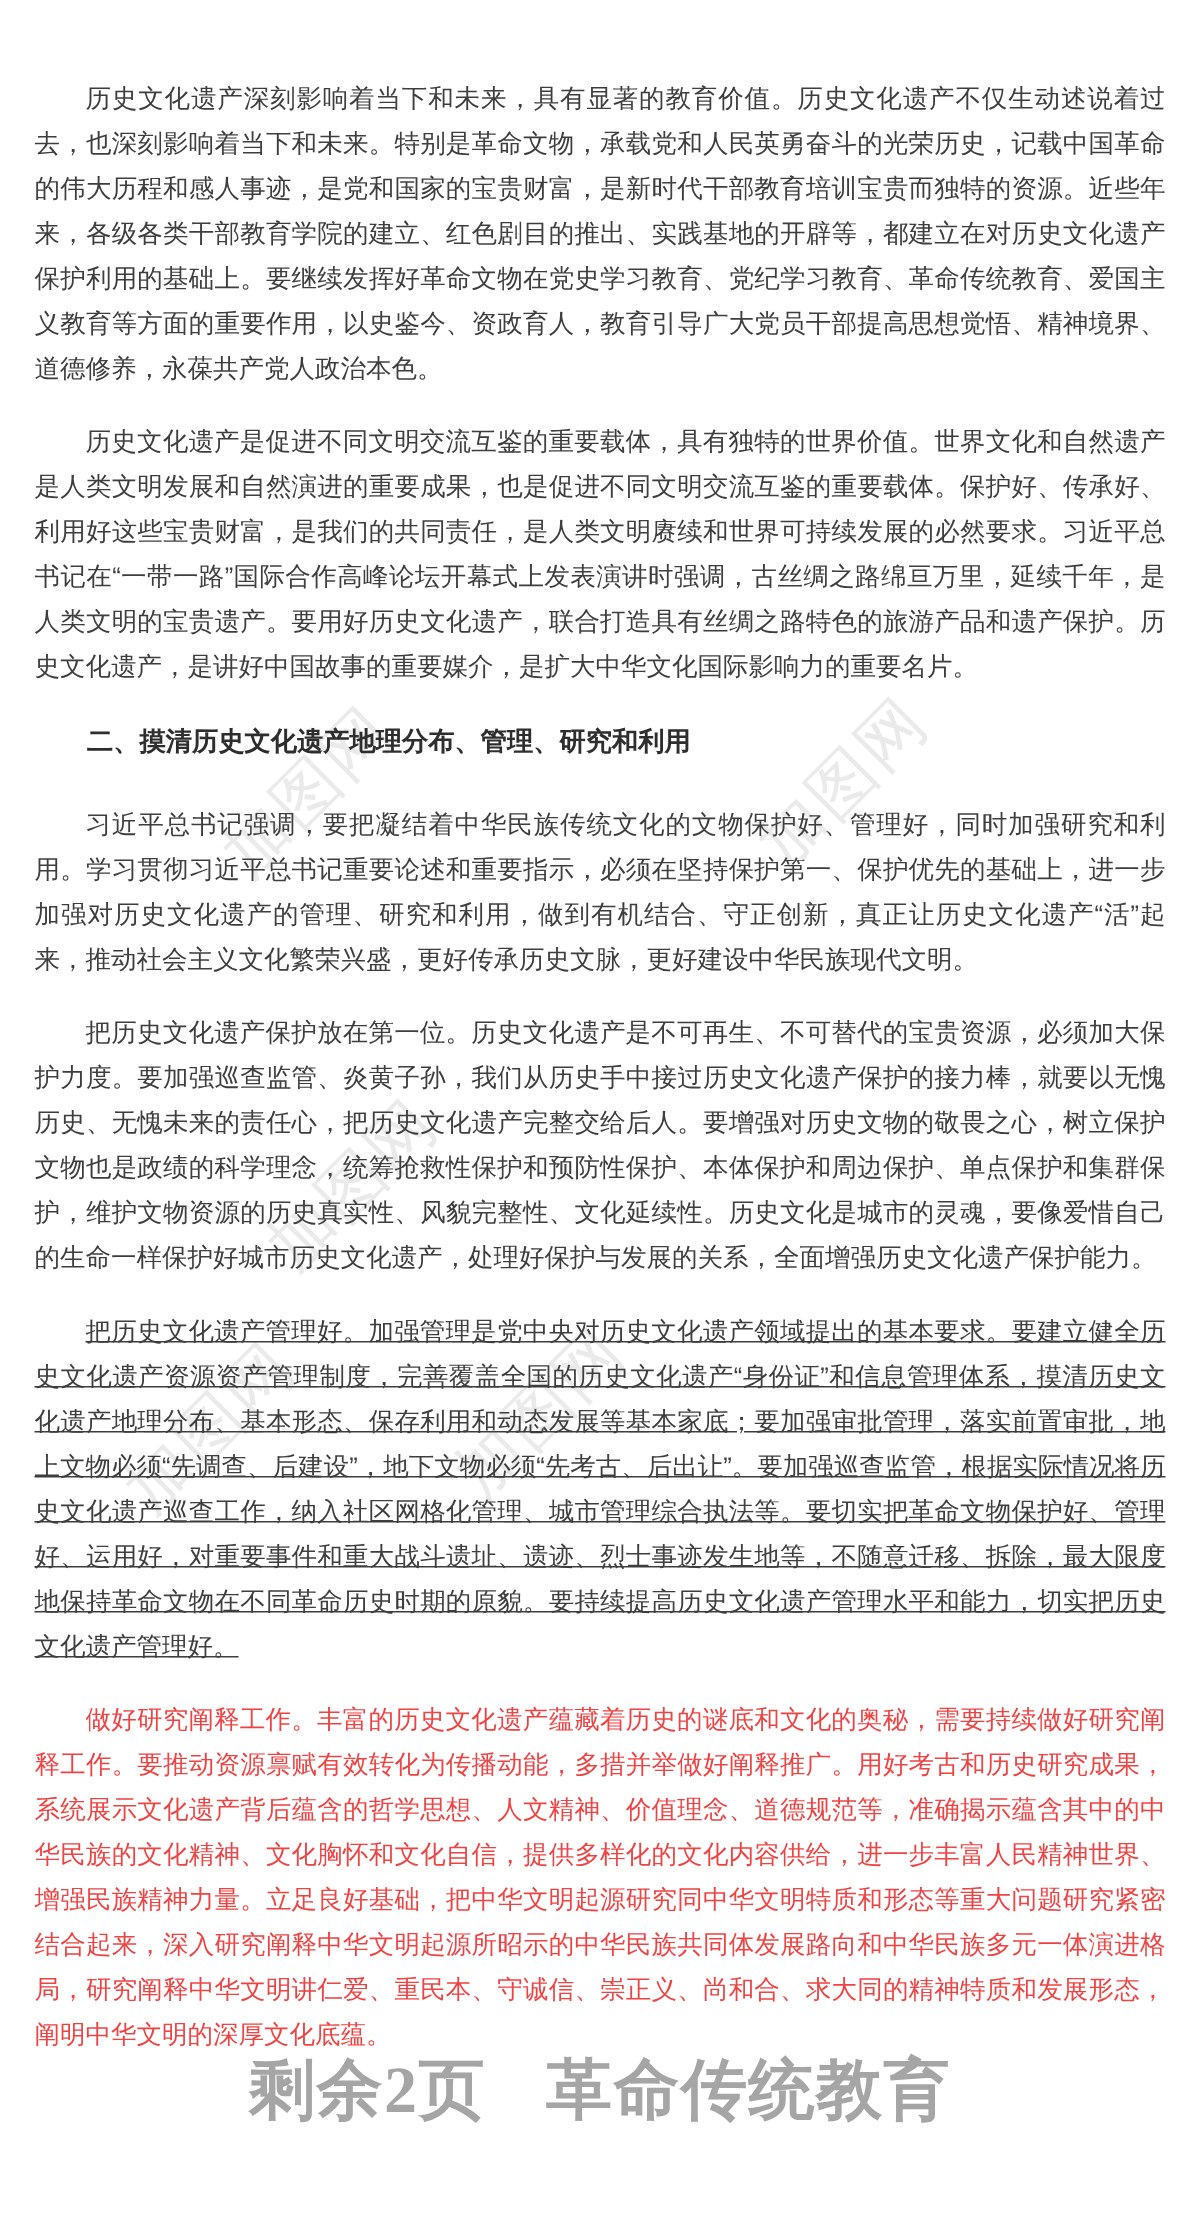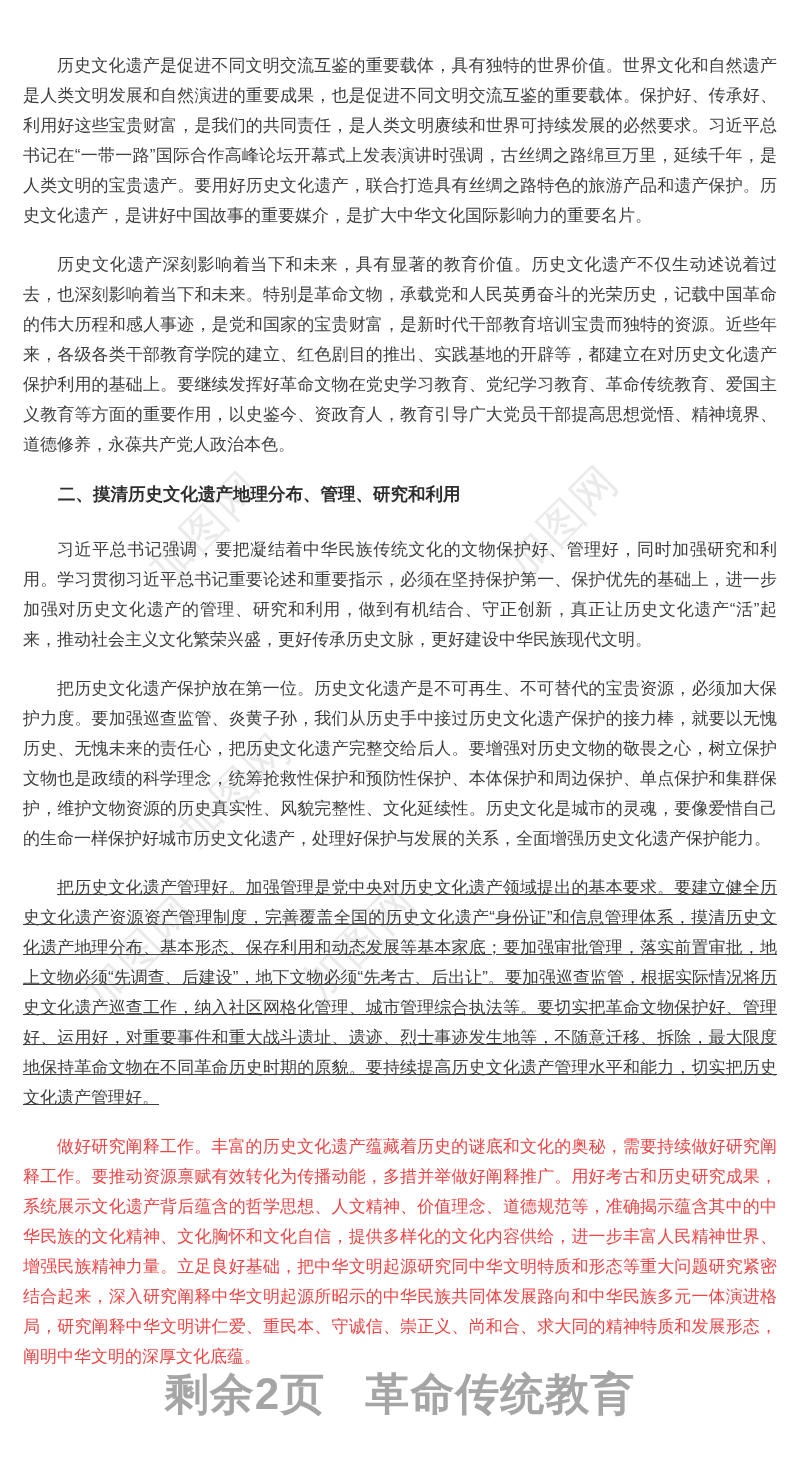--- a/index.html
+++ b/index.html
@@ -60,21 +60,21 @@
   .footer-banner {
     position: absolute;
     left: 0;
     top: 1370px;
     width: 100%;
     display: flex;
     justify-content: center;
     align-items: baseline;
     gap: 40px;
     z-index: 2;
-    font-family: Liberation Sans, sans-serif;
+    font-family: Liberation Serif, serif;
     font-weight: bold;
     font-size: 44px;
     line-height: 48px;
     color: #a5a5a5;
     letter-spacing: 1px;
   }
 </style>
 </head>
 <body>
 
@@ -82,22 +82,22 @@
 
   <div class="watermark-layer">
       <div class="wm" style="left: 205px; top: 528px; color: rgb(0, 0, 0); opacity: 0.08;">加图网</div>
       <div class="wm" style="left: 562px; top: 522px; color: rgb(0, 0, 0); opacity: 0.08;">加图网</div>
       <div class="wm" style="left: 235px; top: 790px; color: rgb(0, 0, 0); opacity: 0.08;">加图网</div>
       <div class="wm" style="left: 140px; top: 952px; color: rgb(0, 0, 0); opacity: 0.08;">加图网</div>
       <div class="wm" style="left: 360px; top: 942px; color: rgb(0, 0, 0); opacity: 0.08;">加图网</div>
     </div>
 
   <main class="content">
+      <p class="para" style="color: rgb(62, 62, 62);">历史文化遗产深刻影响着当下和未来，具有显著的教育价值。历史文化遗产不仅生动述说着过去，也深刻影响着当下和未来。特别是革命文物，承载党和人民英勇奋斗的光荣历史，记载中国革命的伟大历程和感人事迹，是党和国家的宝贵财富，是新时代干部教育培训宝贵而独特的资源。近些年来，各级各类干部教育学院的建立、红色剧目的推出、实践基地的开辟等，都建立在对历史文化遗产保护利用的基础上。要继续发挥好革命文物在党史学习教育、党纪学习教育、革命传统教育、爱国主义教育等方面的重要作用，以史鉴今、资政育人，教育引导广大党员干部提高思想觉悟、精神境界、道德修养，永葆共产党人政治本色。</p>
       <p class="para" style="color: rgb(62, 62, 62);">历史文化遗产是促进不同文明交流互鉴的重要载体，具有独特的世界价值。世界文化和自然遗产是人类文明发展和自然演进的重要成果，也是促进不同文明交流互鉴的重要载体。保护好、传承好、利用好这些宝贵财富，是我们的共同责任，是人类文明赓续和世界可持续发展的必然要求。习近平总书记在“一带一路”国际合作高峰论坛开幕式上发表演讲时强调，古丝绸之路绵亘万里，延续千年，是人类文明的宝贵遗产。要用好历史文化遗产，联合打造具有丝绸之路特色的旅游产品和遗产保护。历史文化遗产，是讲好中国故事的重要媒介，是扩大中华文化国际影响力的重要名片。</p>
-      <p class="para" style="color: rgb(62, 62, 62);">历史文化遗产深刻影响着当下和未来，具有显著的教育价值。历史文化遗产不仅生动述说着过去，也深刻影响着当下和未来。特别是革命文物，承载党和人民英勇奋斗的光荣历史，记载中国革命的伟大历程和感人事迹，是党和国家的宝贵财富，是新时代干部教育培训宝贵而独特的资源。近些年来，各级各类干部教育学院的建立、红色剧目的推出、实践基地的开辟等，都建立在对历史文化遗产保护利用的基础上。要继续发挥好革命文物在党史学习教育、党纪学习教育、革命传统教育、爱国主义教育等方面的重要作用，以史鉴今、资政育人，教育引导广大党员干部提高思想觉悟、精神境界、道德修养，永葆共产党人政治本色。</p>
       <h2 class="heading" style="color: rgb(46, 46, 46);">二、摸清历史文化遗产地理分布、管理、研究和利用</h2>
       <p class="para" style="color: rgb(62, 62, 62);">习近平总书记强调，要把凝结着中华民族传统文化的文物保护好、管理好，同时加强研究和利用。学习贯彻习近平总书记重要论述和重要指示，必须在坚持保护第一、保护优先的基础上，进一步加强对历史文化遗产的管理、研究和利用，做到有机结合、守正创新，真正让历史文化遗产“活”起来，推动社会主义文化繁荣兴盛，更好传承历史文脉，更好建设中华民族现代文明。</p>
       <p class="para" style="color: rgb(62, 62, 62);">把历史文化遗产保护放在第一位。历史文化遗产是不可再生、不可替代的宝贵资源，必须加大保护力度。要加强巡查监管、炎黄子孙，我们从历史手中接过历史文化遗产保护的接力棒，就要以无愧历史、无愧未来的责任心，把历史文化遗产完整交给后人。要增强对历史文物的敬畏之心，树立保护文物也是政绩的科学理念，统筹抢救性保护和预防性保护、本体保护和周边保护、单点保护和集群保护，维护文物资源的历史真实性、风貌完整性、文化延续性。历史文化是城市的灵魂，要像爱惜自己的生命一样保护好城市历史文化遗产，处理好保护与发展的关系，全面增强历史文化遗产保护能力。</p>
       <p class="para" style="color: rgb(62, 62, 62); text-decoration: underline;">把历史文化遗产管理好。加强管理是党中央对历史文化遗产领域提出的基本要求。要建立健全历史文化遗产资源资产管理制度，完善覆盖全国的历史文化遗产“身份证”和信息管理体系，摸清历史文化遗产地理分布、基本形态、保存利用和动态发展等基本家底；要加强审批管理，落实前置审批，地上文物必须“先调查、后建设”，地下文物必须“先考古、后出让”。要加强巡查监管，根据实际情况将历史文化遗产巡查工作，纳入社区网格化管理、城市管理综合执法等。要切实把革命文物保护好、管理好、运用好，对重要事件和重大战斗遗址、遗迹、烈士事迹发生地等，不随意迁移、拆除，最大限度地保持革命文物在不同革命历史时期的原貌。要持续提高历史文化遗产管理水平和能力，切实把历史文化遗产管理好。</p>
       <p class="para" style="color: #ef4444;">做好研究阐释工作。丰富的历史文化遗产蕴藏着历史的谜底和文化的奥秘，需要持续做好研究阐释工作。要推动资源禀赋有效转化为传播动能，多措并举做好阐释推广。用好考古和历史研究成果，系统展示文化遗产背后蕴含的哲学思想、人文精神、价值理念、道德规范等，准确揭示蕴含其中的中华民族的文化精神、文化胸怀和文化自信，提供多样化的文化内容供给，进一步丰富人民精神世界、增强民族精神力量。立足良好基础，把中华文明起源研究同中华文明特质和形态等重大问题研究紧密结合起来，深入研究阐释中华文明起源所昭示的中华民族共同体发展路向和中华民族多元一体演进格局，研究阐释中华文明讲仁爱、重民本、守诚信、崇正义、尚和合、求大同的精神特质和发展形态，阐明中华文明的深厚文化底蕴。</p>
     </main>
 
   <div class="footer-banner" style="color: rgb(165, 165, 165);">
     <span>剩余2页</span>
     <span>革命传统教育</span>

